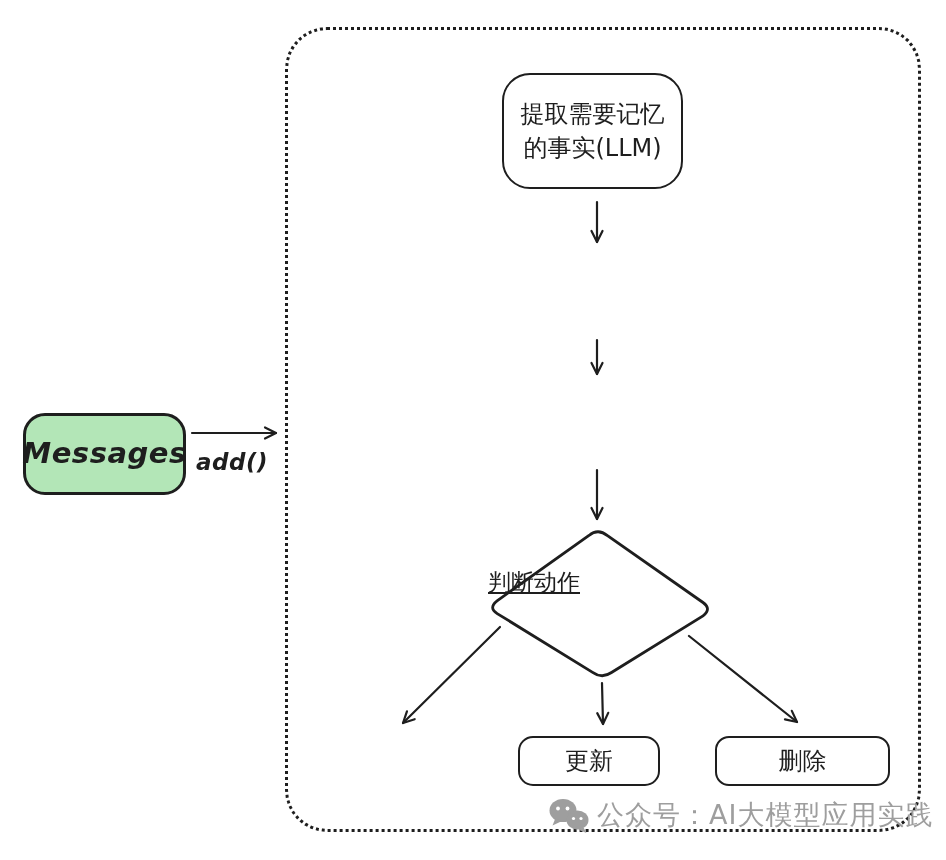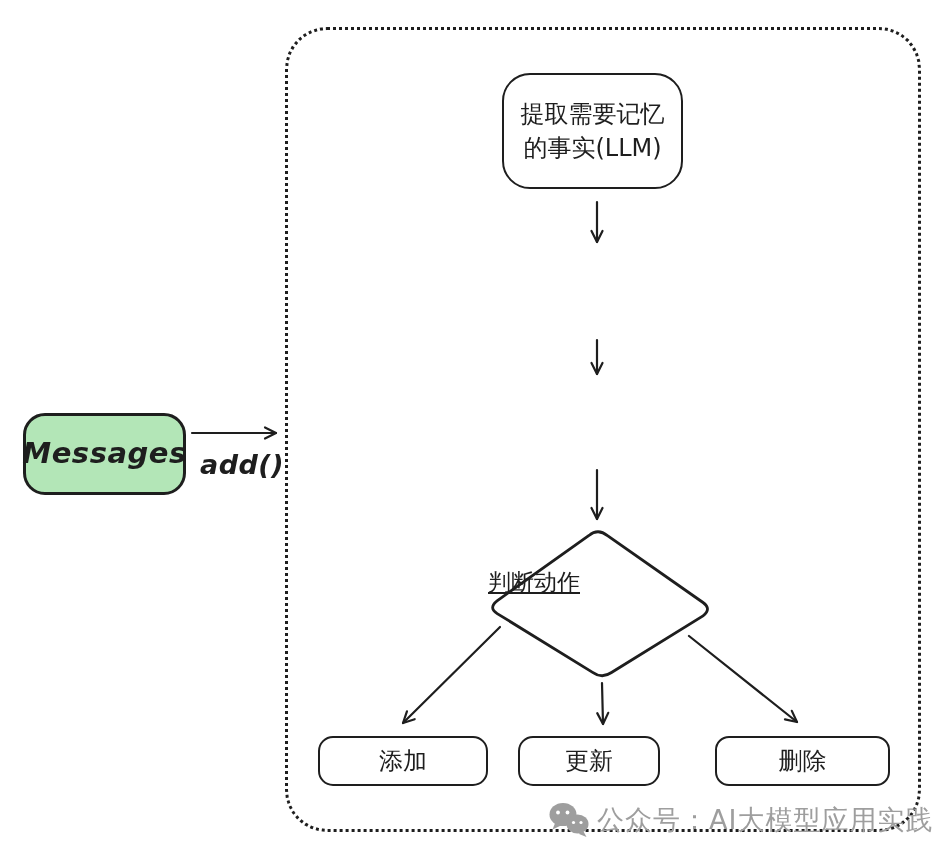--- a/index.html
+++ b/index.html
@@ -97,31 +97,30 @@
     color: var(--stroke);
     font-size: 23px;
     line-height: 1.55;
     z-index: 2;
     text-decoration: underline;
   }
   .edge-label {
     position: absolute;
     left: 196px; top: 449px;
     width: 92px;
-    text-align: center;
     color: var(--stroke);
-    font-size: 27px;
+    font-size: 23px;
     z-index: 2;
   }
   .watermark {
     position: absolute;
     left: 548px; top: 797px;
     height: 46px;
     display: flex;
-    align-items: center;
+    align-items: flex-start;
     gap: 7px;
     z-index: 3;
     color: var(--watermark);
     font-size: 27px;
     letter-spacing: 1px;
     white-space: nowrap;
   }
   .wm-icon { display: inline-flex; }
   .wm-icon svg .bubble { fill: var(--watermark); }
   .wm-icon svg .eye { fill: #ffffff; }
@@ -169,23 +168,20 @@
     <span>提取需要记忆</span>
     <span>的事实(LLM)</span>
   </div>
 
 
 
   <div class="diamond-label">
     <div>判断动作</div>
   </div>
 
-  <div class="box box-add">
-    <span>添加</span>
-  </div>
   <div class="box box-update">
     <span>更新</span>
   </div>
   <div class="box box-delete">
     <span>删除</span>
   </div>
 
   <div class="watermark">
     <span class="wm-icon">
       <svg width="42" height="38" viewBox="0 0 42 38">

